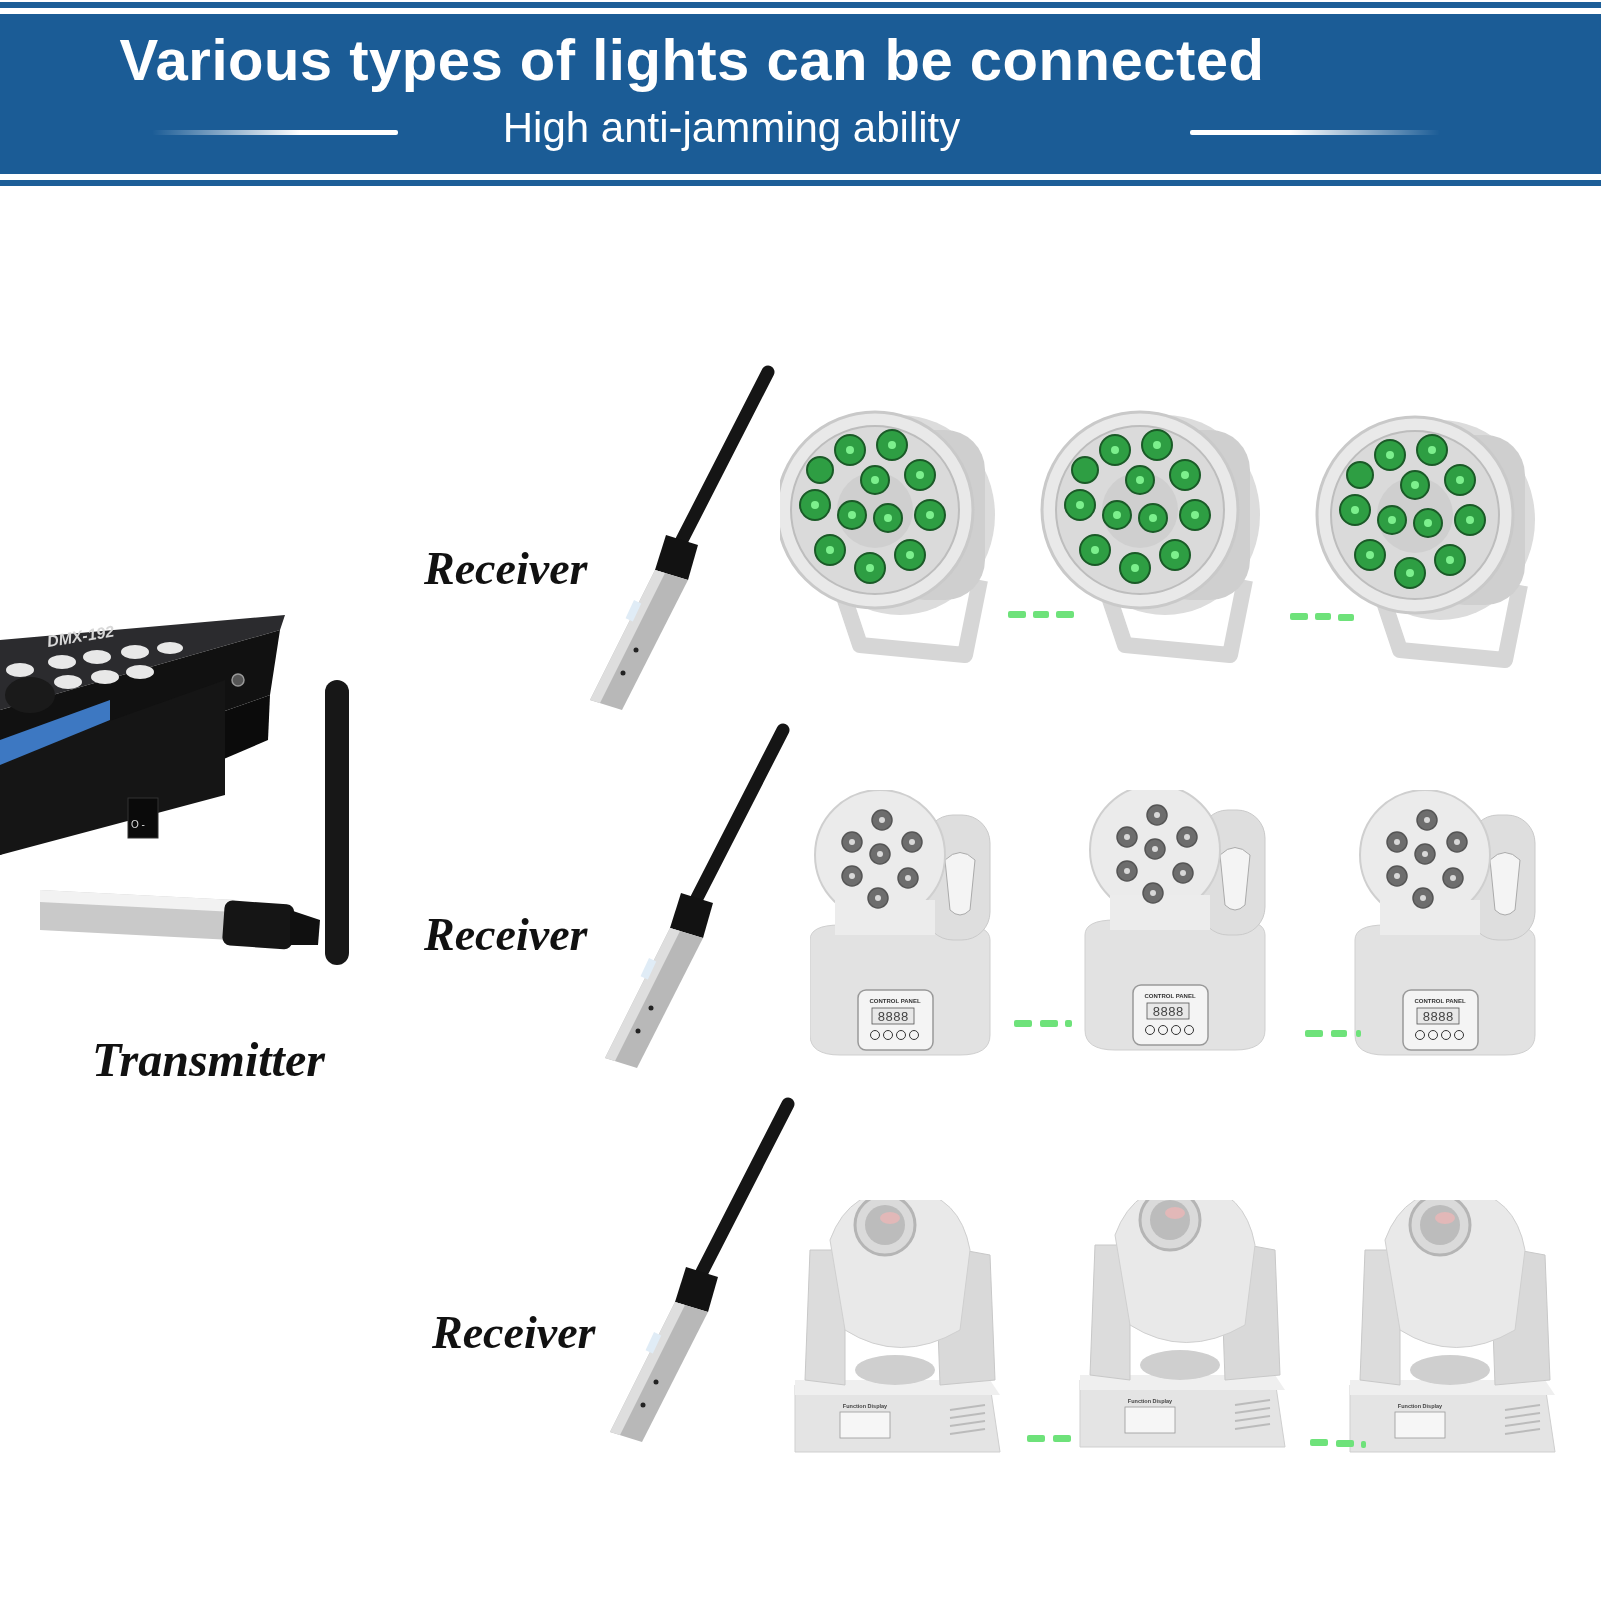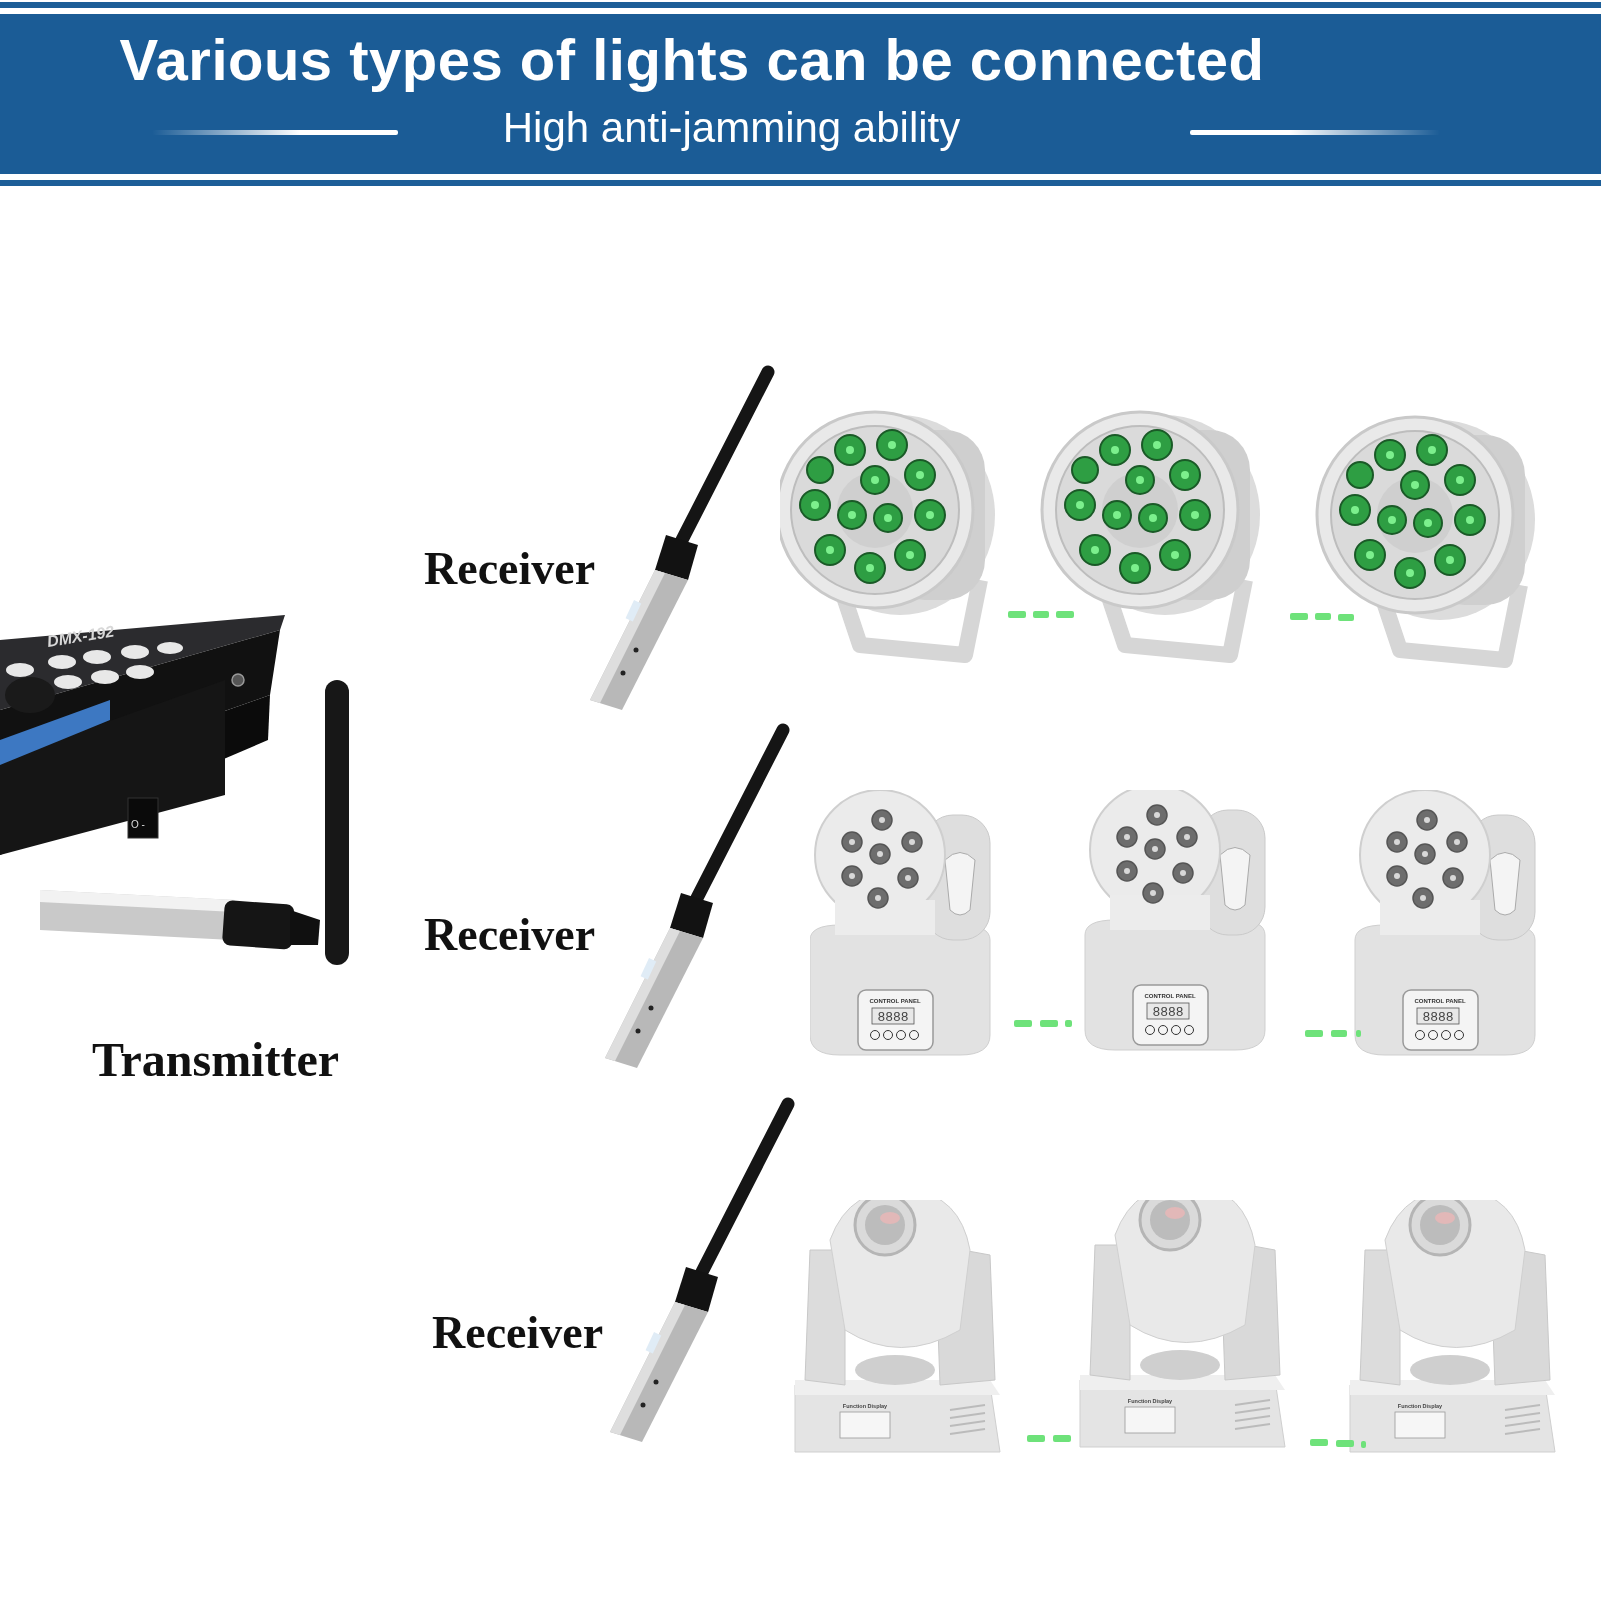--- a/index.html
+++ b/index.html
@@ -13,21 +13,21 @@
   .banner-title { position: absolute; left: 0; top: 26px; width: 1384px; text-align: center; color: #ffffff;
     font-family: "Liberation Sans", sans-serif; font-weight: bold; font-size: 58px; letter-spacing: 0.5px; }
   .banner-sub { position: absolute; left: 0; top: 104px; width: 1463px; text-align: center; color: #ffffff;
     font-family: "Liberation Sans", sans-serif; font-size: 42px; }
   .deco-line-left { position: absolute; left: 152px; top: 130px; width: 246px; height: 5px;
     background: linear-gradient(to right, rgba(255,255,255,0), #ffffff 60%, #ffffff); border-radius: 2px; }
   .deco-line-right { position: absolute; left: 1190px; top: 130px; width: 250px; height: 5px;
     background: linear-gradient(to right, #ffffff, #ffffff 40%, rgba(255,255,255,0)); border-radius: 2px; }
 
   
-  .label { position: absolute; font-family: "Liberation Serif", serif; font-weight: bold; color: #111111; font-size: 46px; }
+  .label { position: absolute; font-family: "Liberation Serif", serif; font-weight: bold; color: #111111; font-size: 46px; font-style: italic; }
 
   
   .abs { position: absolute; }
   .dash { position: absolute; height: 7px; background: #6ee27a; border-radius: 2px; }
 </style>
 </head>
 <body>
 
 <div class="banner-top-stripe"></div>
 <div class="banner"></div>

